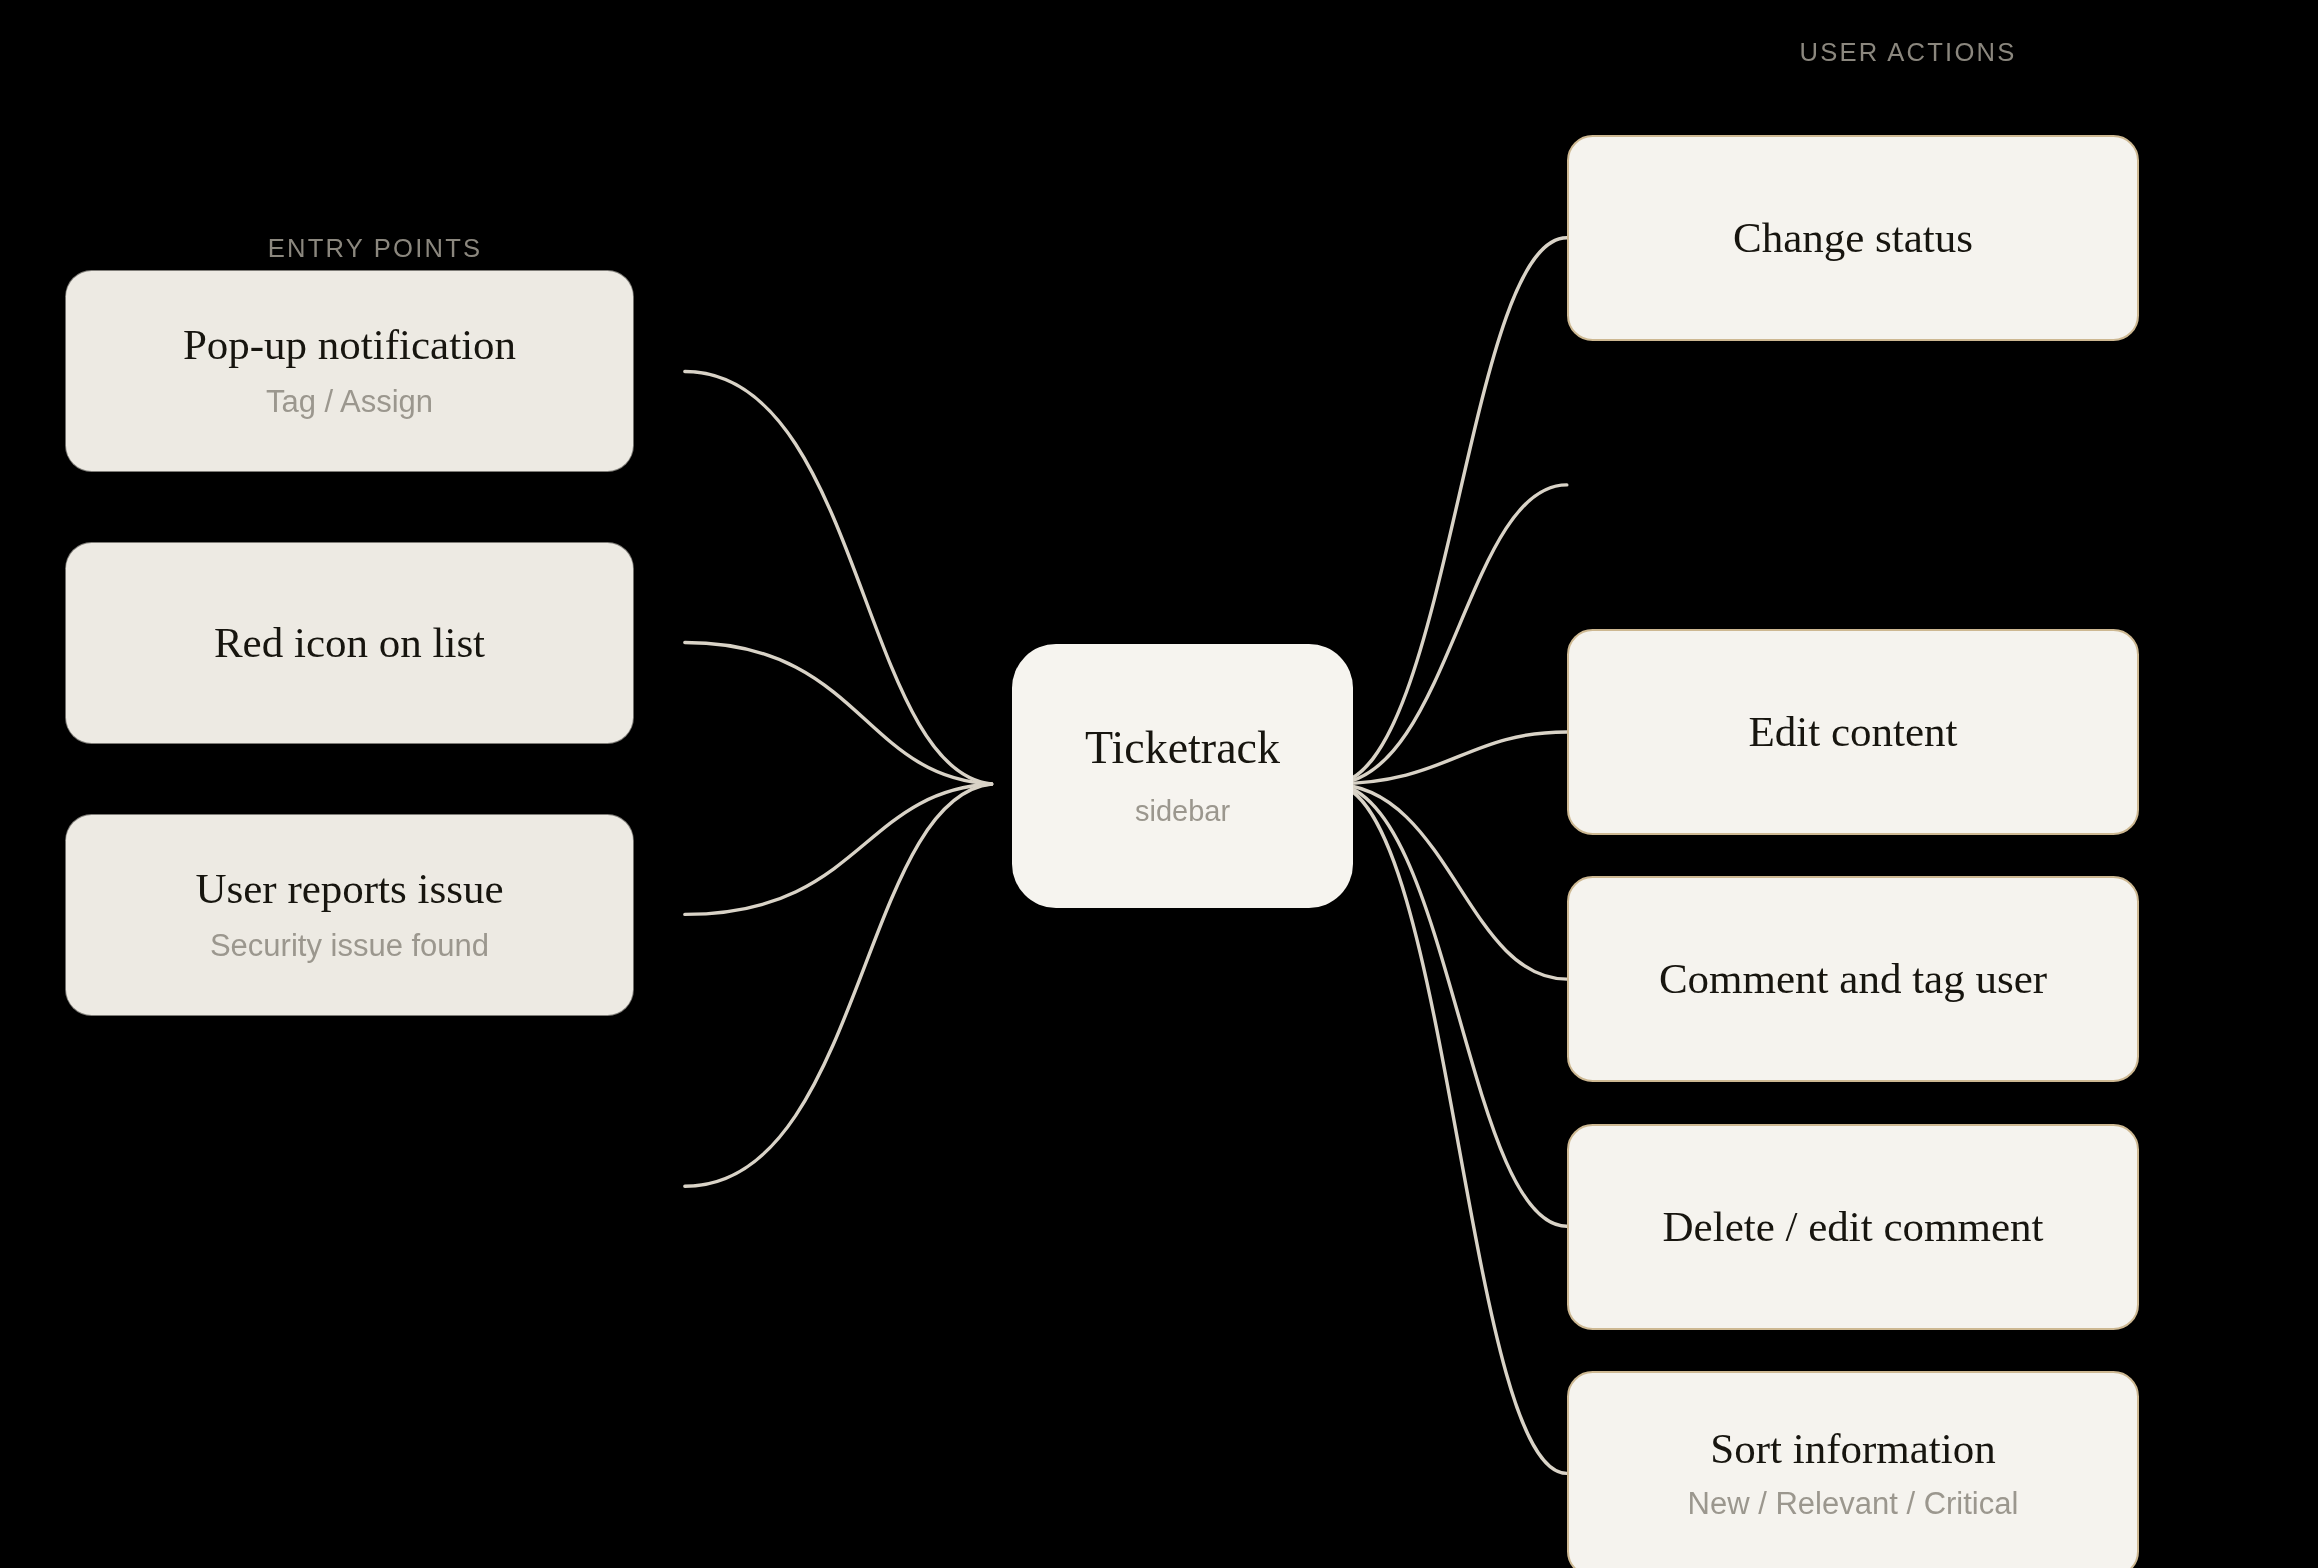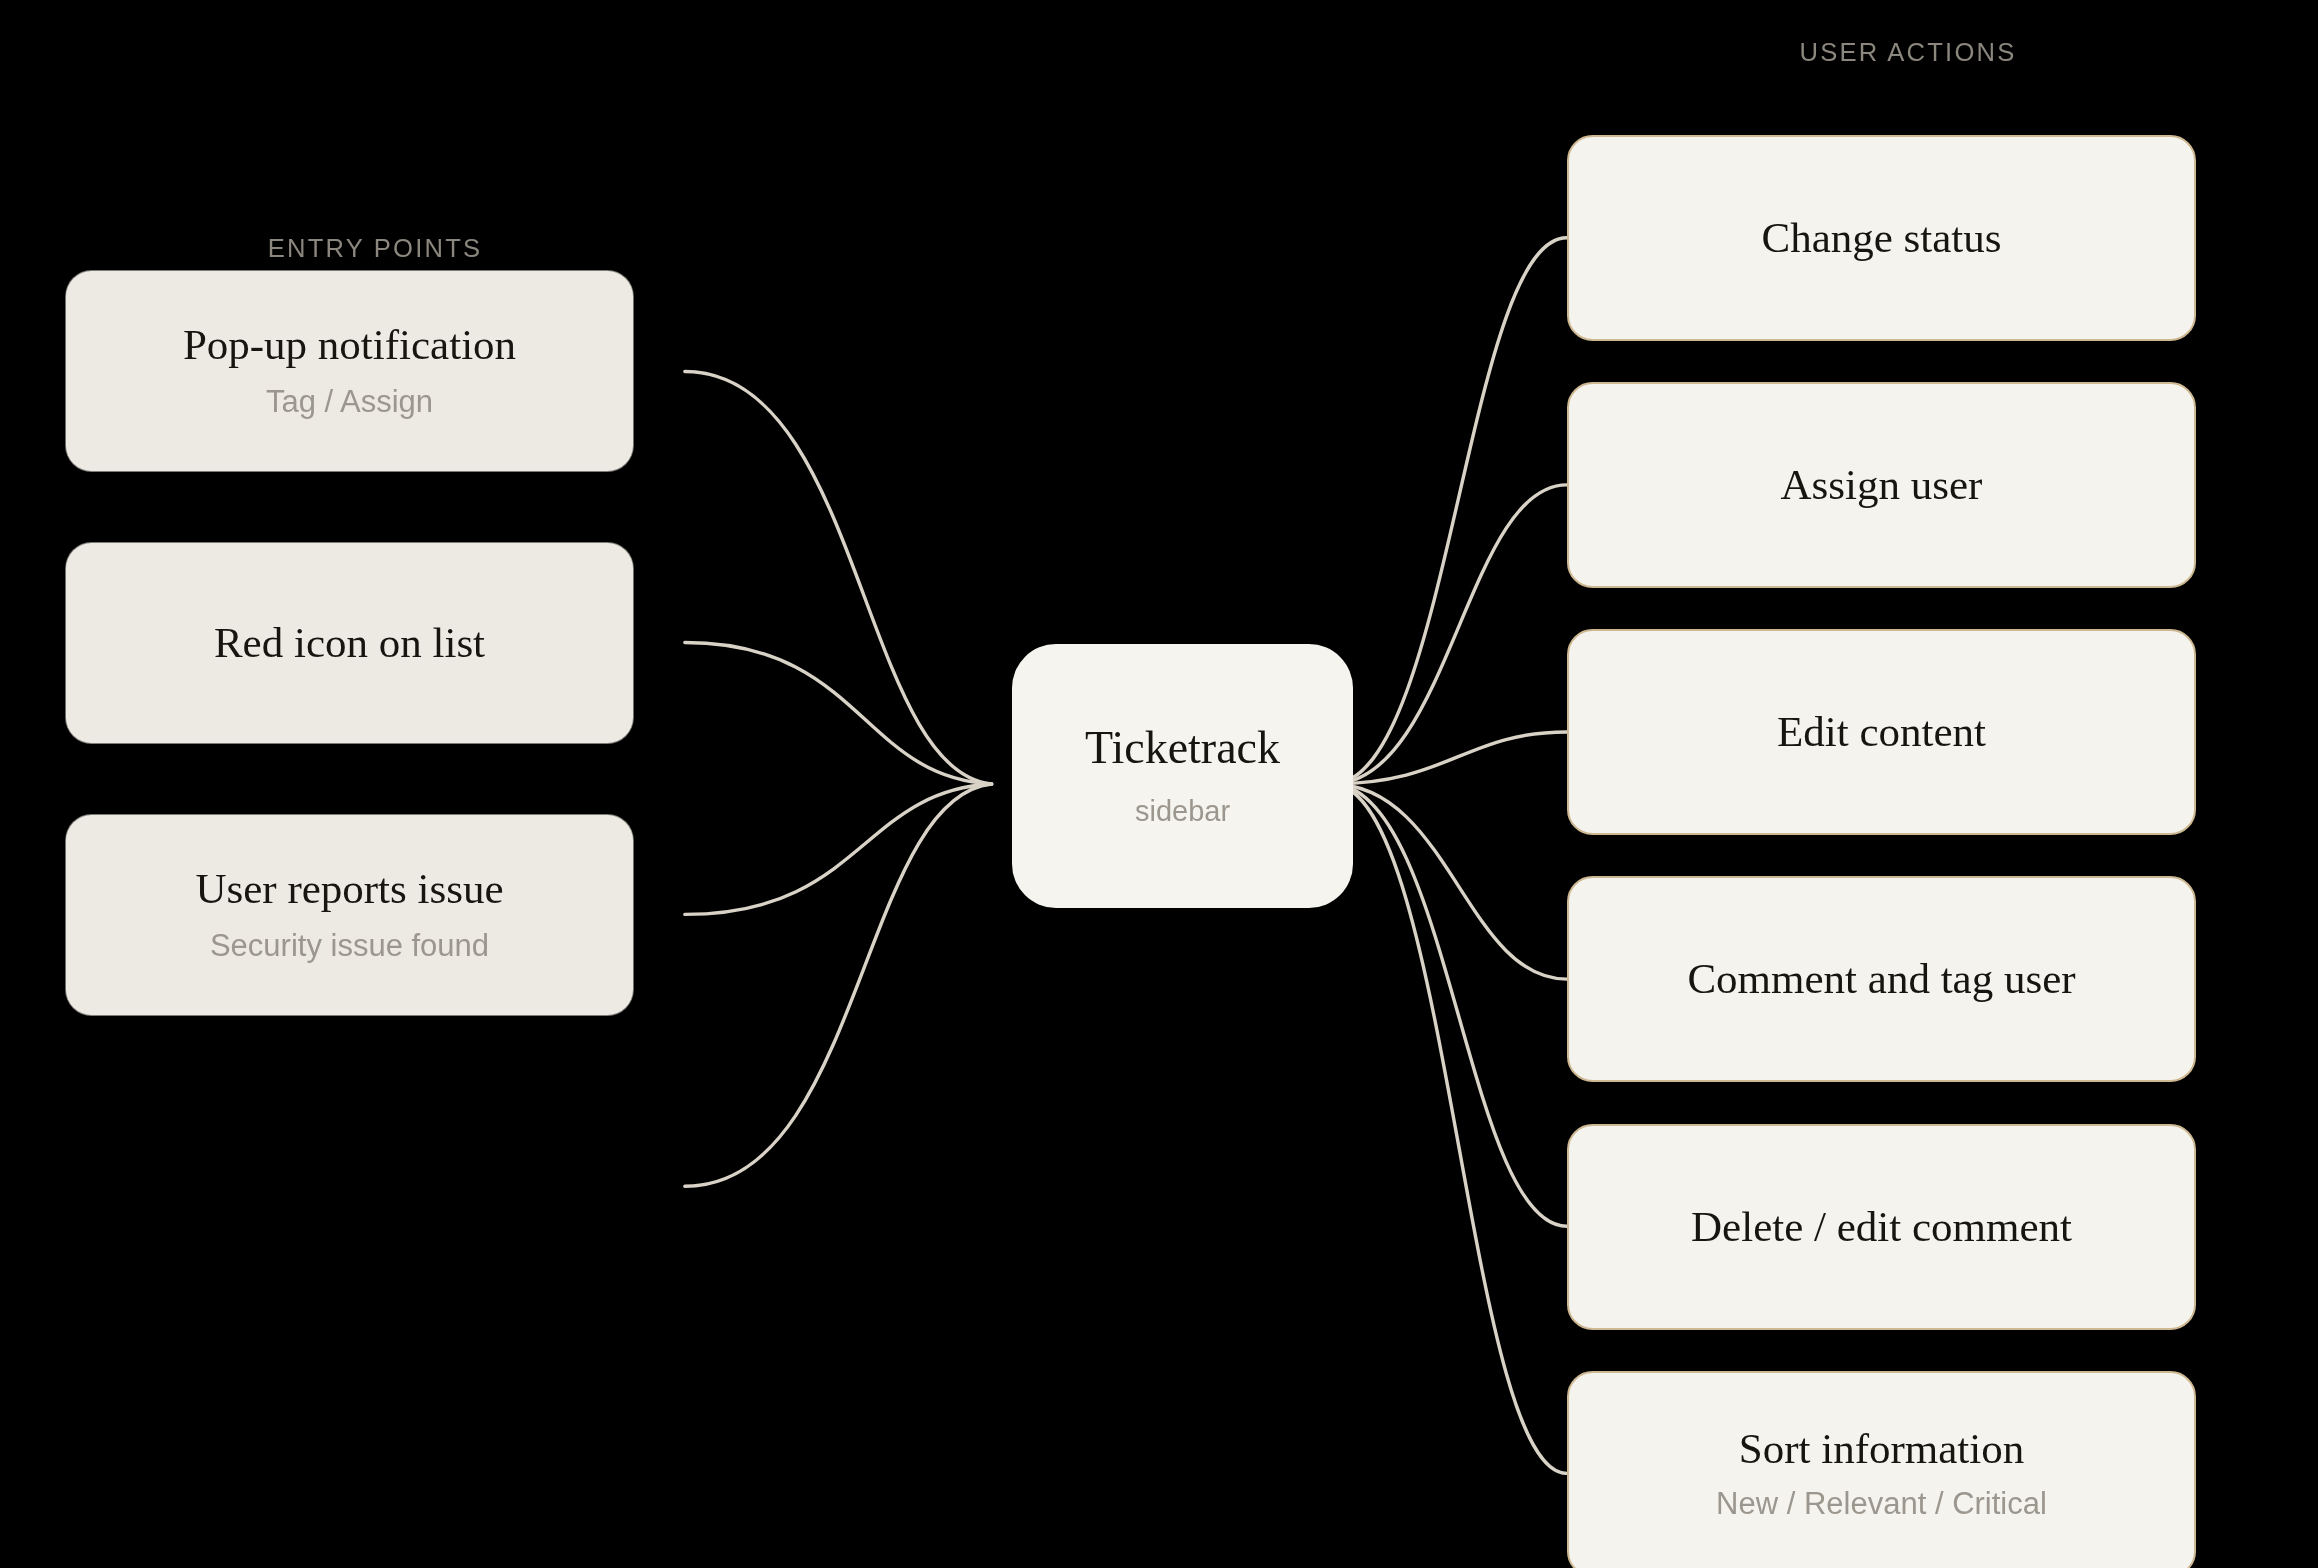--- a/index.html
+++ b/index.html
@@ -73,21 +73,21 @@
     background: #edeae3;
     border-radius: 25.6px;
     box-shadow: 0 0 0 0.9px rgba(230,226,216,0.55);
   }
   .node.entry .title { font-size: 43px; }
   .node.entry .sub   { font-size: 31px; margin-top: 17px; }
 
   
   .node.action {
     left: 1567px;
-    width: 629px;
+    width: 572px;
     height: 206px;
     background: #f5f3ee;
     border: 2.6px solid #cdb892;
     border-radius: 25.6px;
   }
   .node.action .title { font-size: 43px; }
   .node.action .sub   { font-size: 31px; margin-top: 15.3px; }
 
   
   .node.hub {
@@ -156,23 +156,20 @@
 
   <div class="node hub">
     <div class="title">Ticketrack</div>
     <div class="sub">sidebar</div>
   </div>
 
   <div class="node action a0">
     <div class="title">Change status</div>
   </div>
 
-  <div class="node action a1">
-    <div class="title">Assign user</div>
-  </div>
 
   <div class="node action a2">
     <div class="title">Edit content</div>
   </div>
 
   <div class="node action a3">
     <div class="title">Comment and tag user</div>
   </div>
 
   <div class="node action a4">

